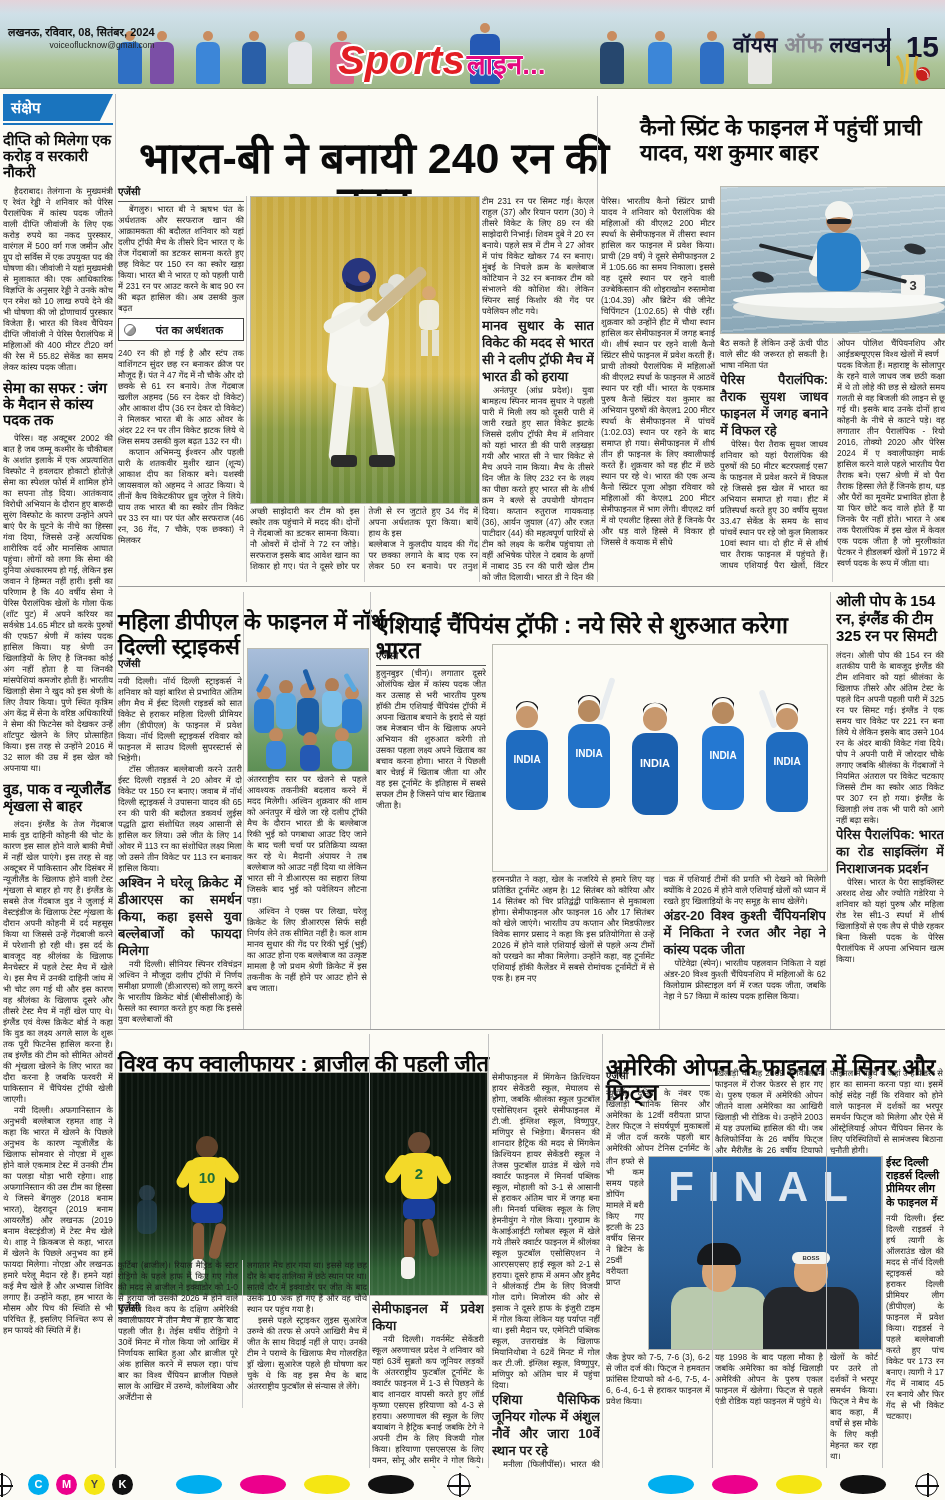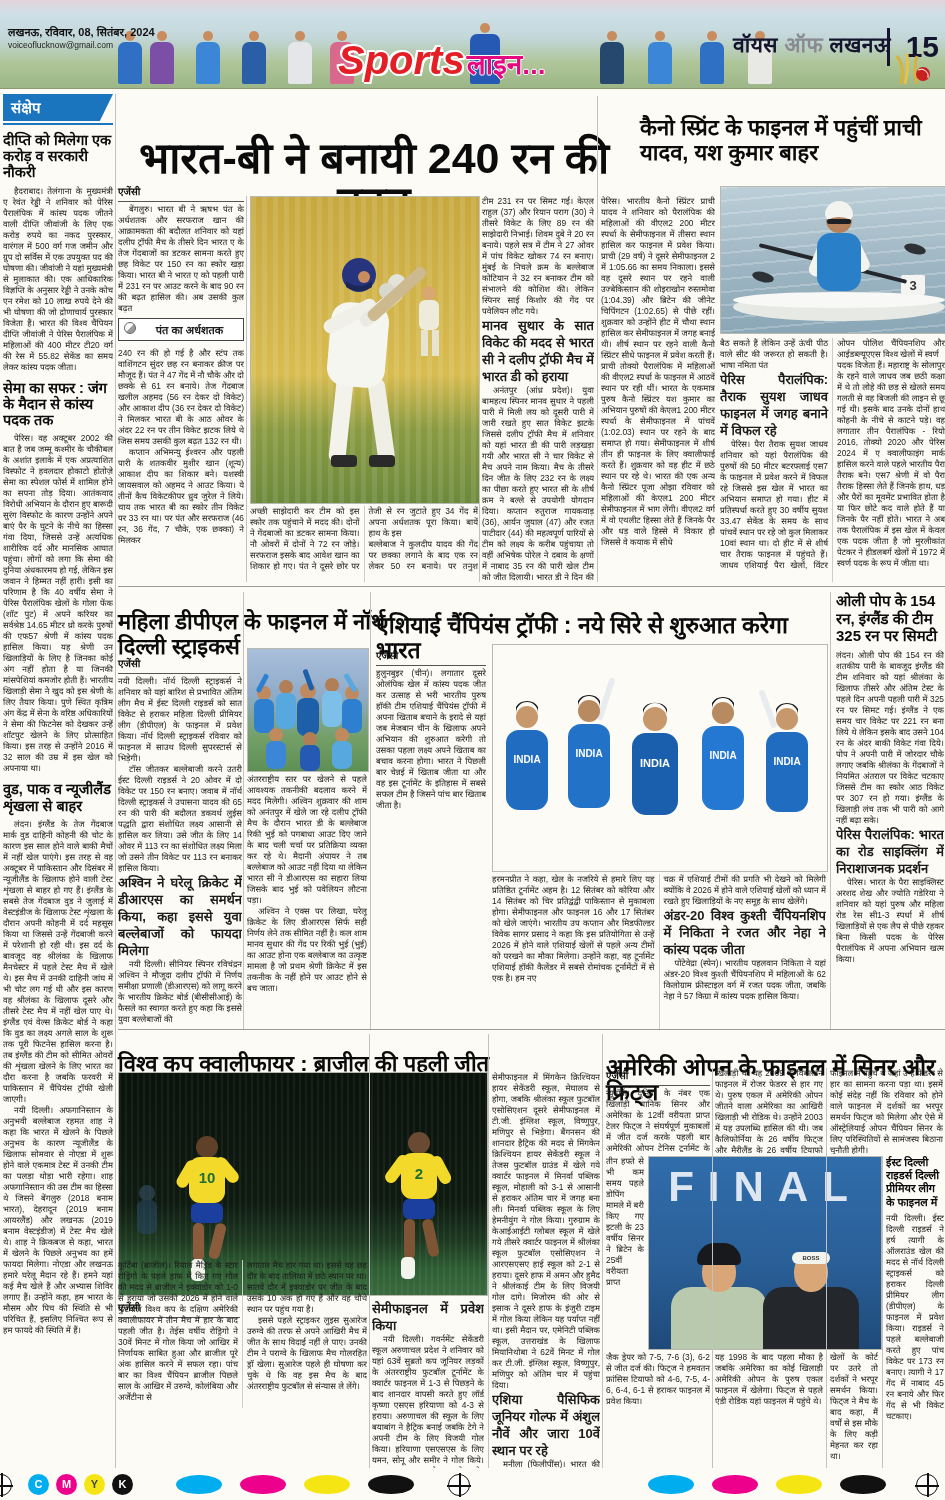--- a/index.html
+++ b/index.html
@@ -6,21 +6,21 @@
   .page{position:relative;width:945px;height:1500px;margin:0 auto;background:#fcfbf5;
         font-family:"Liberation Sans","DejaVu Sans",sans-serif;color:#1b1b1b;overflow:hidden;}
   .abs{position:absolute;}
   
   .banner{position:absolute;left:0;top:0;width:945px;height:88px;overflow:hidden;
      background:linear-gradient(180deg,#e3d3da 0%,#cfe0e8 16%,#c3d7da 42%,#aec598 72%,#9cb687 100%);
      border-bottom:1px solid #8a9a6e;}
   .bfig{position:absolute;bottom:4px;width:24px;}
   .bfig .bhead{width:10px;height:10px;border-radius:50%;background:#c98c5f;margin:0 auto 1px;}
   .bfig .bbody{width:100%;height:42px;border-radius:7px 7px 2px 2px;background:var(--c,#2f6fc4);}
-  .dateline{position:absolute;left:8px;top:26px;line-height:1.25;}
+  .dateline{position:absolute;left:8px;top:26px;line-height:1.25;text-align:right;}
   .dateline .dl1{font-size:11px;font-weight:bold;color:#111;}
   .dateline .dl2{font-size:8.5px;color:#222;}
   .sports-logo{position:absolute;left:338px;top:38px;white-space:nowrap;}
   .logo-en{font-size:40px;font-weight:800;font-style:italic;color:#e31e24;
      text-shadow:-2px 0 #fff,2px 0 #fff,0 -2px #fff,0 2px #fff,2px 2px #fff,-2px -2px #fff;}
   .logo-hi{font-size:28px;font-weight:800;color:#e5097f;margin-left:2px;
      text-shadow:-1px 0 #fff,1px 0 #fff,0 1px #fff,0 -1px #fff;}
   .mast-right{position:absolute;right:54px;top:30px;text-align:right;white-space:nowrap;}
   .paper-name{font-size:21px;font-weight:800;color:#14142e;letter-spacing:.5px;}
   .paper-name .w2{color:#8a8a92;}
@@ -42,21 +42,21 @@
   .h-xl{font-size:43px;font-weight:800;line-height:1.02;color:#0b0b0b;text-align:center;}
   .h-lg{font-size:22px;font-weight:800;line-height:1.12;color:#0b0b0b;}
   .h-md{font-size:23px;font-weight:800;line-height:1.1;color:#0b0b0b;}
   .h-sm{font-size:15px;font-weight:800;line-height:1.18;color:#0b0b0b;}
   .h-xs{font-size:11px;font-weight:800;line-height:1.2;color:#0b0b0b;}
   .byline{font-size:10px;font-weight:bold;color:#111;border-bottom:1px solid #555;
           padding-bottom:3px;margin-bottom:4px;}
   .sub{font-weight:bold;font-size:13px;text-indent:0 !important;}
   .c2{column-count:2;column-gap:9px;column-rule:1px solid #cccccc;}
   
-  .inset{border:1px solid #444;display:flex;gap:5px;padding:3px 5px;background:#fff;}
+  .inset{border:1px solid #444;display:flex;align-items:center;gap:5px;padding:3px 5px;background:#fff;}
   .ball{width:10px;height:10px;border-radius:50%;background:linear-gradient(135deg,#fff 45%,#9a9a9a 55%);border:1px solid #666;flex:0 0 auto;}
   .inset .it{font-size:11px;font-weight:800;flex:1;text-align:center;}
   
   .photo{position:absolute;overflow:hidden;border:1px solid #b9b9b0;}
   .ph-lead{background:
      repeating-linear-gradient(90deg,rgba(255,255,255,.10) 0 5px,transparent 5px 11px),
      linear-gradient(180deg,#c7a83f 0%,#d8bc50 58%,#8a9b42 76%,#6c8a3c 100%);}
   .ph-cano{background:
      repeating-linear-gradient(175deg,rgba(255,255,255,.22) 0 2px,transparent 2px 13px),
      linear-gradient(180deg,#bccfd8 0%,#9db5c2 55%,#8aa7b7 100%);}

